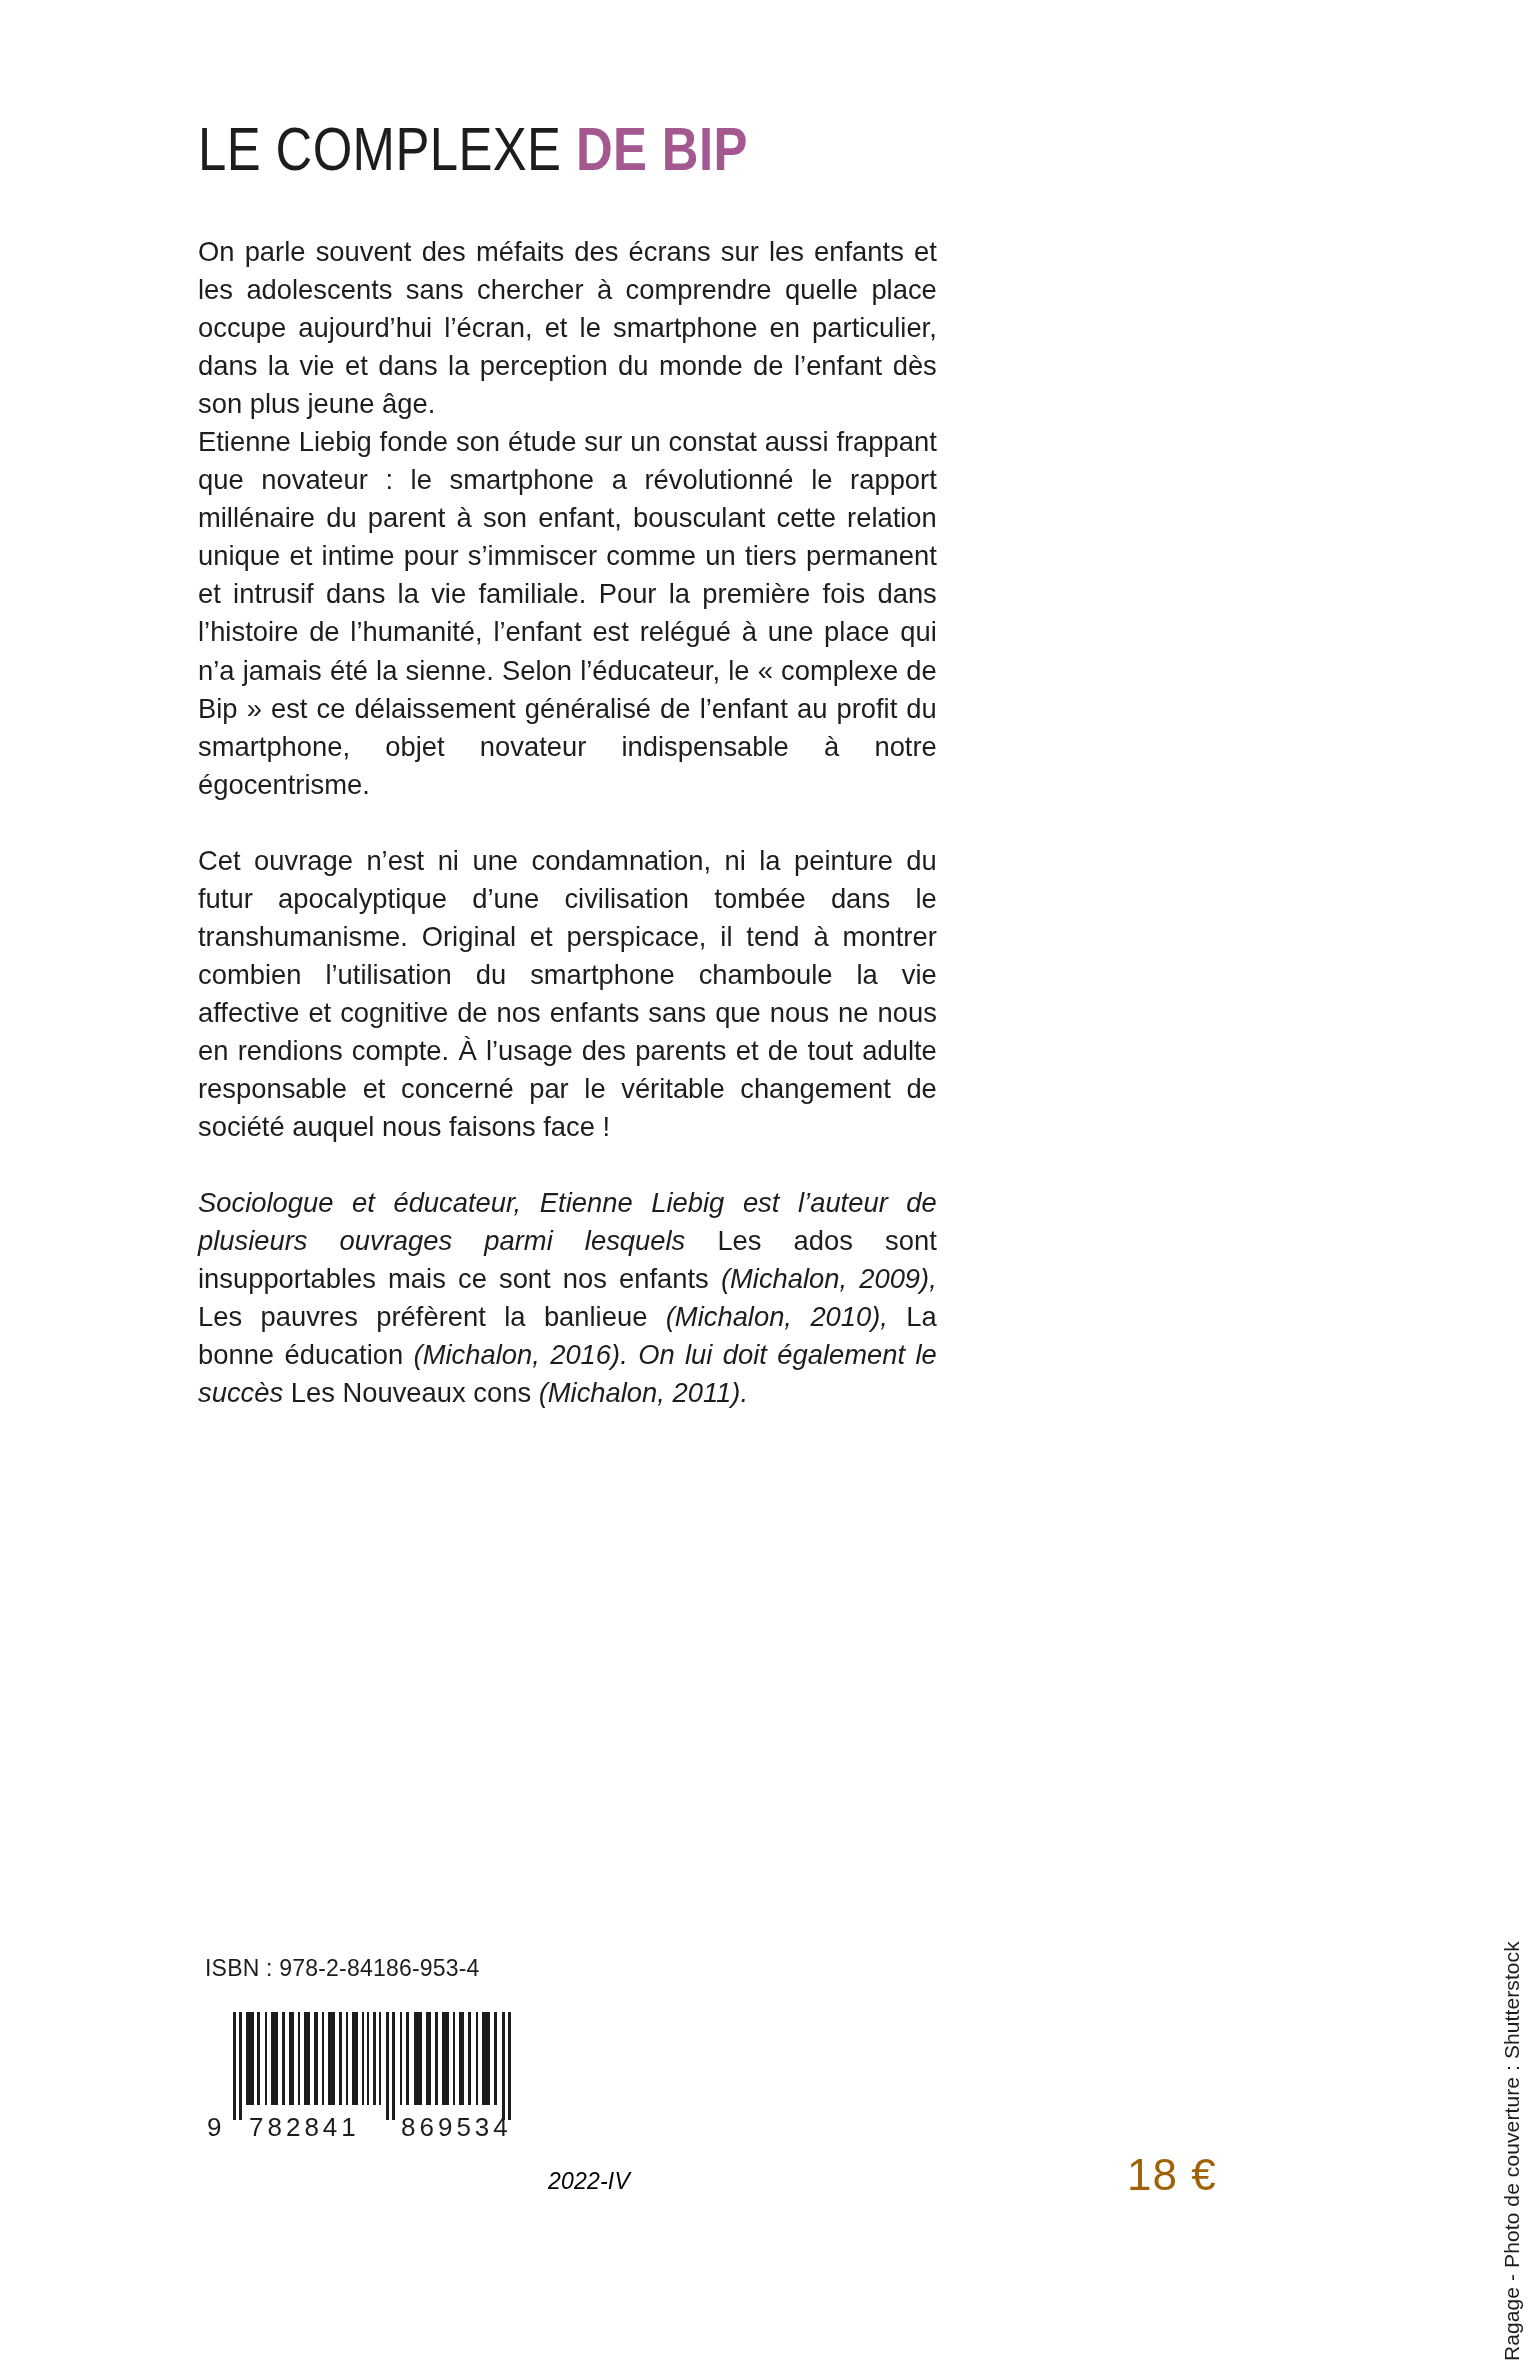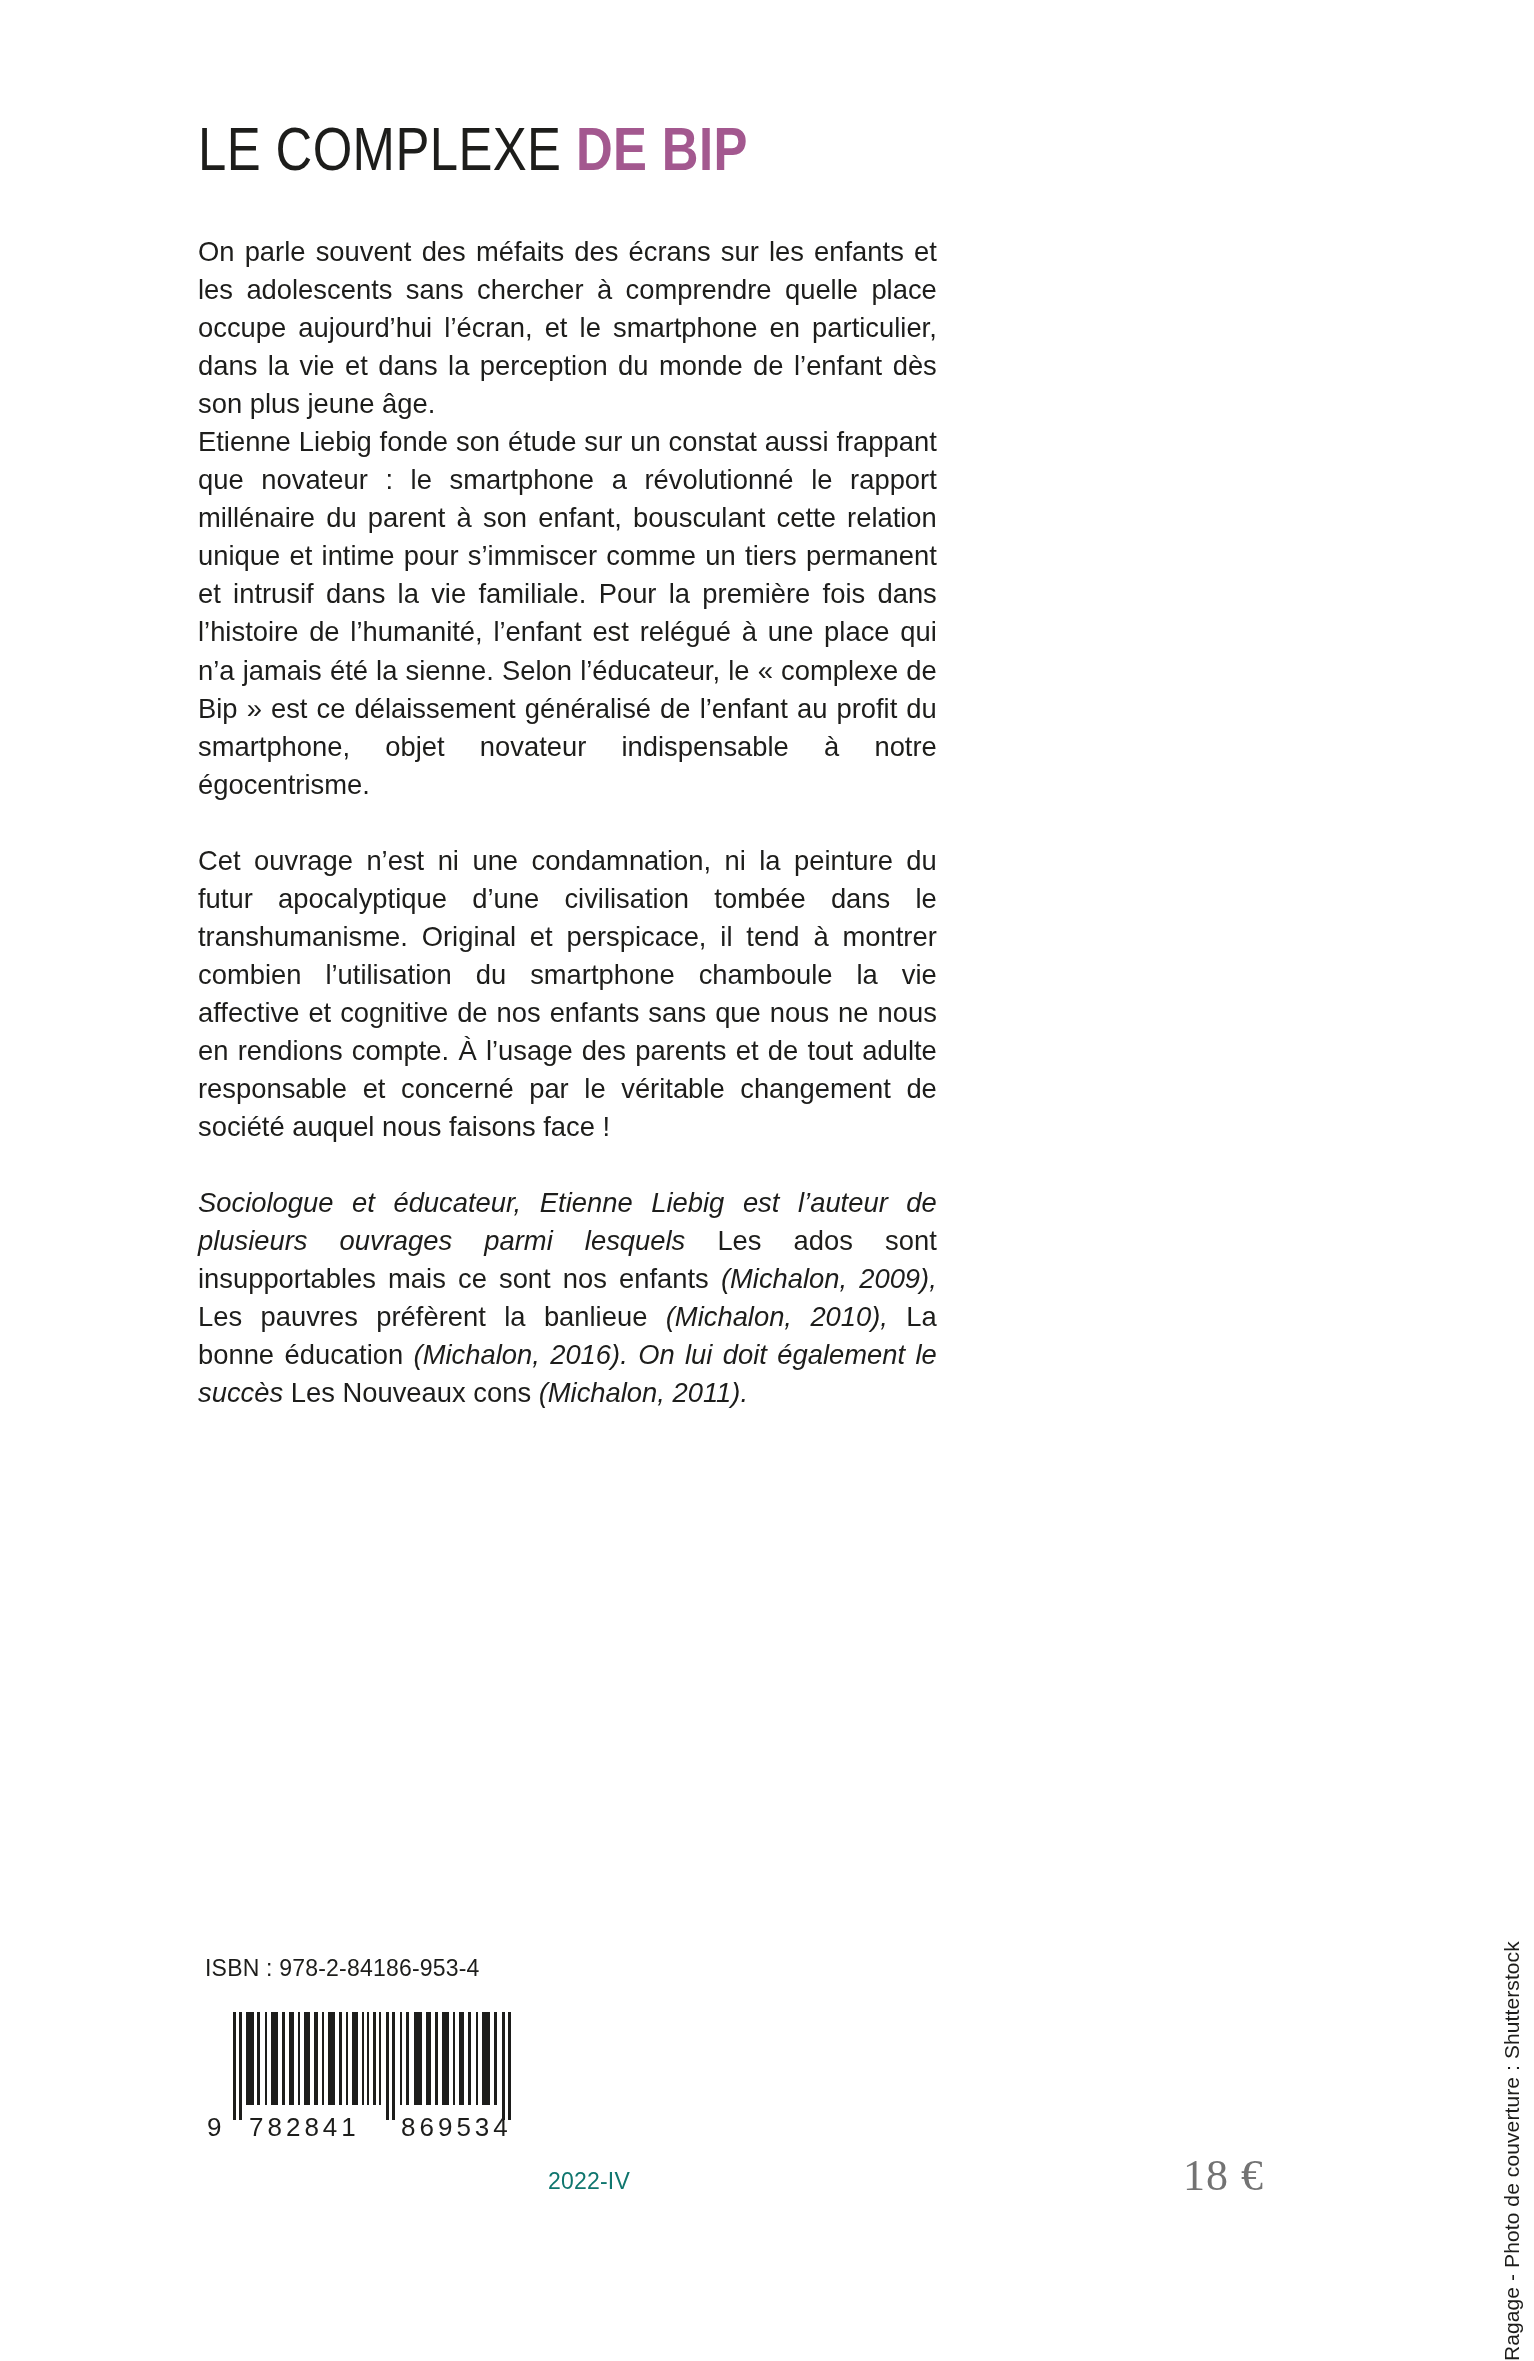--- a/index.html
+++ b/index.html
@@ -89,32 +89,32 @@
     width: 330px;
     height: 128px;
   }
   .barcode svg { display: block; }
 
   .edition-code {
     position: absolute;
     left: 548px;
     top: 2168px;
     font-size: 23px;
-    color: #0f766e;
+    color: #000000;
     letter-spacing: 0.2px;
+    font-style: italic;
   }
 
   .price {
     position: absolute;
-    left: 1183px;
+    left: 1127px;
     top: 2150px;
     font-size: 44px;
-    color: #737373;
+    color: #a16207;
     letter-spacing: 1px;
-    font-family: Liberation Serif, serif;
   }
 
   
   .credit-vertical {
     position: absolute;
     right: 34px;
     top: 1214px;
     transform-origin: right top;
     transform: rotate(-90deg) translate(-100%, 0);
     white-space: nowrap;

